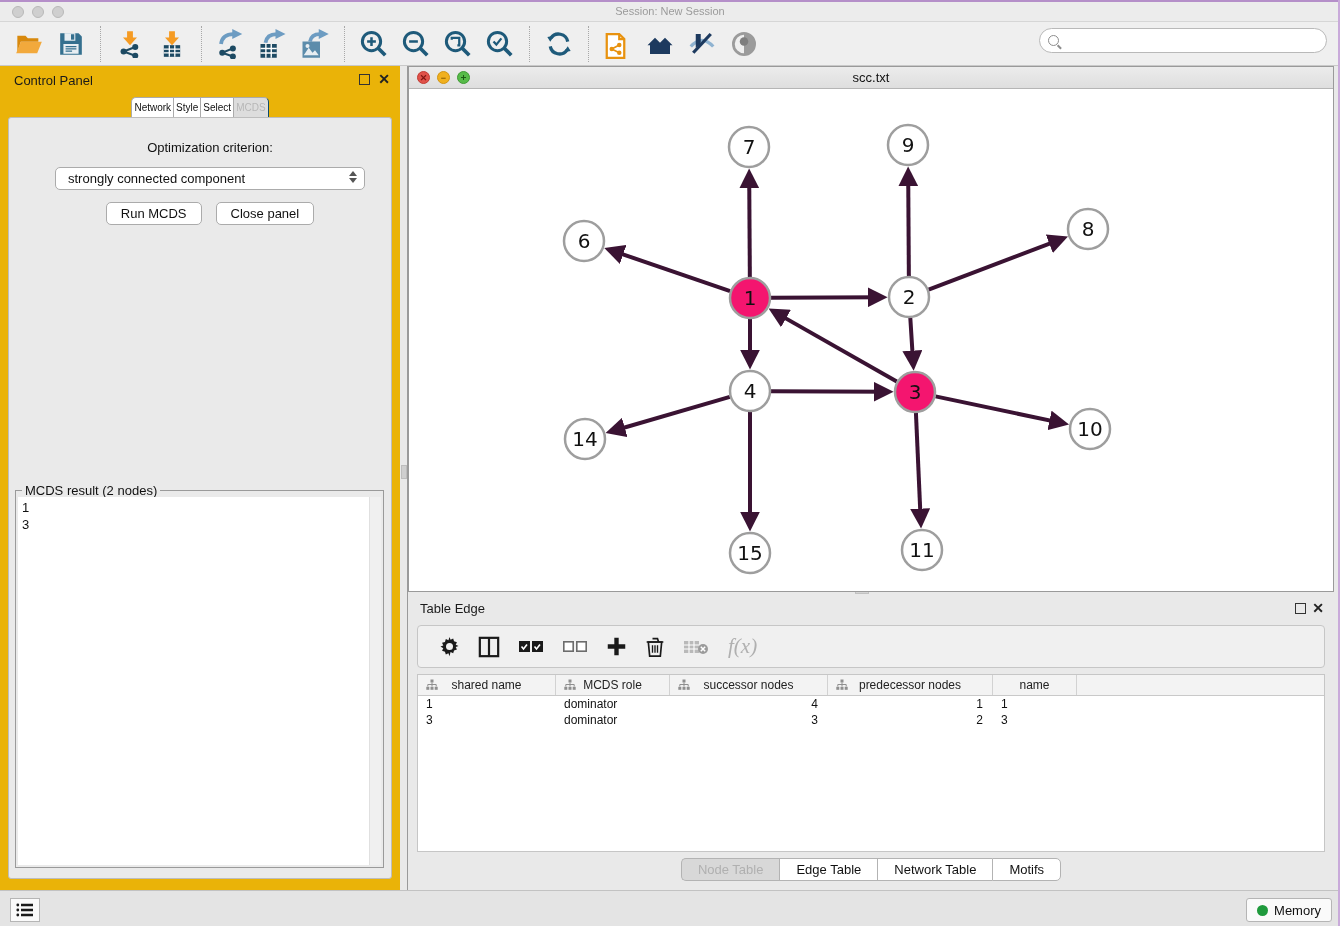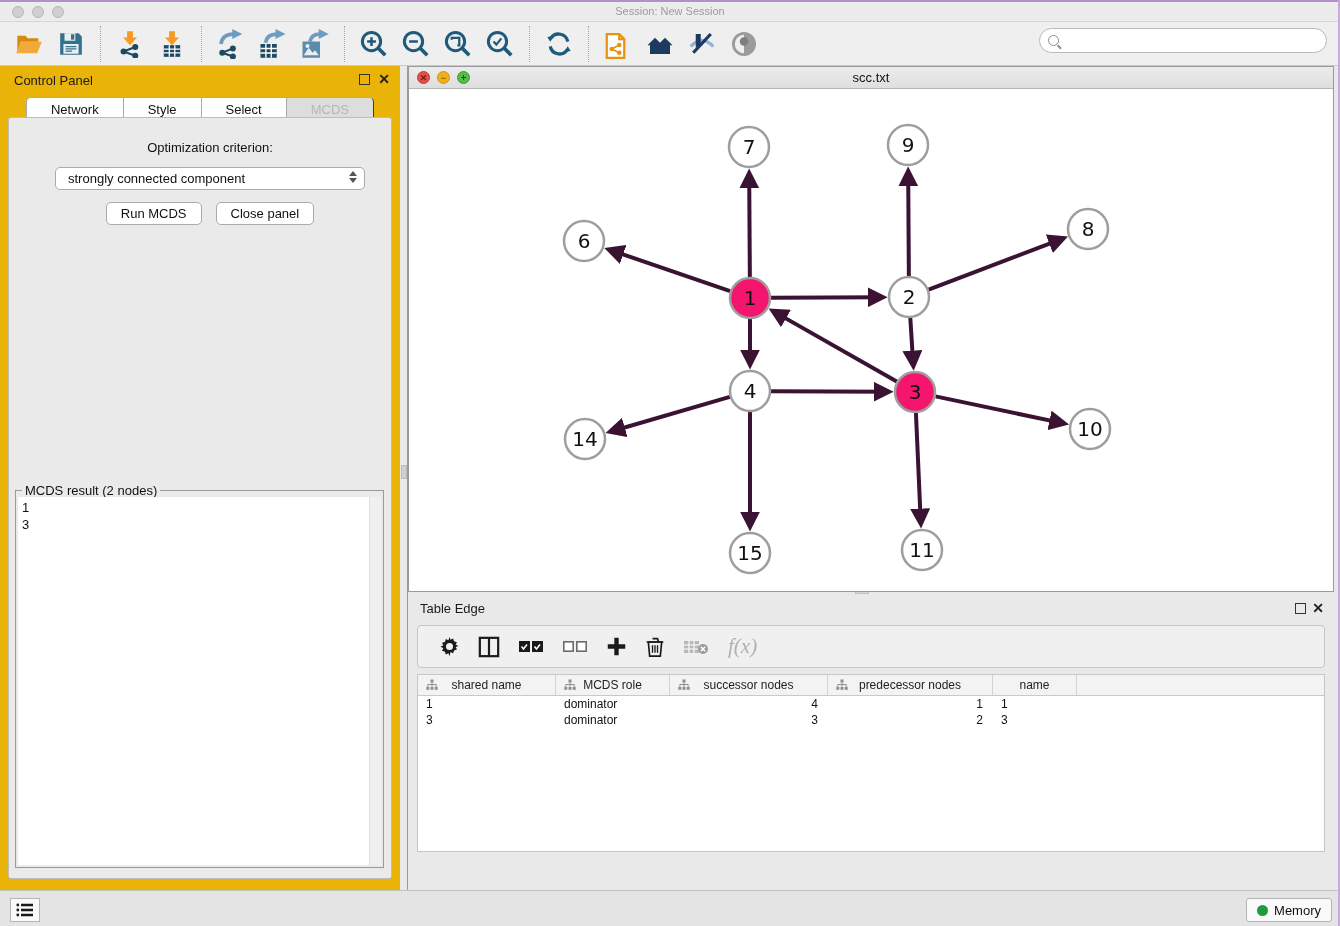--- a/index.html
+++ b/index.html
@@ -27,21 +27,21 @@
   .search-input { border:none; outline:none; flex:1; height:20px; font-size:13px; background:transparent; padding-left:6px; }
 
   
   .control-panel { position:absolute; left:0; top:66px; width:400px; height:824px; background:#eab308; }
   .cp-header { position:relative; height:30px; }
   .cp-title { position:absolute; left:14px; top:7px; font-size:13px; color:#1a1a1a; }
   .float-btn { position:absolute; top:8px; width:11px; height:11px; border:1.6px solid #333; }
   .close-btn { position:absolute; top:6px; font-size:14px; font-weight:bold; color:#222; line-height:14px; }
   .cp-float { right:30px; } .cp-close { right:10px; }
   .cp-tabs { position:absolute; left:0; top:31px; width:100%; display:flex; justify-content:center; }
-  .cp-tab { font-size:13px; padding:4px 24px; background:#fff; border:1px solid #ababab; border-right:none; color:#111; }
+  .cp-tab { font-size:10px; padding:4px 2px; background:#fff; border:1px solid #ababab; border-right:none; color:#111; }
   .cp-tab:first-child { border-top-left-radius:5px; }
   .cp-tab:last-child { border-right:1px solid #0c4a6e; border-top-right-radius:5px; }
   .cp-tab.active { background:#dddddd; color:#b7b7b7; }
   .cp-body { position:absolute; left:8px; top:51px; width:384px; height:762px; border:1px solid #bdbdbd; border-radius:3px; background:#eaeaea;padding-left:20px; }
   .opt-label { margin-top:22px; text-align:center; font-size:13px; color:#111; }
   .criterion { position:relative; margin:12px auto 0; width:310px; height:23px; background:#fff; border:1px solid #ababab; border-radius:5px; font-size:13px; display:flex; align-items:center; padding-left:12px; color:#111; }
   .stepper { position:absolute; right:7px; top:3px; display:flex; flex-direction:column; gap:2px; }
   .tri-up { width:0; height:0; border-left:4px solid transparent; border-right:4px solid transparent; border-bottom:5px solid #555; }
   .tri-dn { width:0; height:0; border-left:4px solid transparent; border-right:4px solid transparent; border-top:5px solid #555; }
   .cp-buttons { display:flex; justify-content:center; gap:14px; margin-top:12px; }
@@ -481,20 +481,26 @@
           </div>
           <div class="trow">
             <div class="td" style="width: 138px; text-align: left;">3</div>
             <div class="td" style="width: 114px; text-align: left;">dominator</div>
             <div class="td" style="width: 158px; text-align: right;">3</div>
             <div class="td" style="width: 165px; text-align: right;">2</div>
             <div class="td" style="width: 84px; text-align: left;">3</div>
           </div>
         </div>
     </div>
+    <div class="tp-tabs">
+        <div class="tp-tab active">Node Table</div>
+        <div class="tp-tab">Edge Table</div>
+        <div class="tp-tab">Network Table</div>
+        <div class="tp-tab">Motifs</div>
+      </div>
   </div>
 
   <div class="statusbar">
     <div class="list-btn">
       <svg width="18" height="14" viewBox="0 0 18 14">
           <circle cx="1.8" cy="2" r="1.4" fill="#1a1a1a"></circle>
           <circle cx="1.8" cy="7" r="1.4" fill="#1a1a1a"></circle>
           <circle cx="1.8" cy="12" r="1.4" fill="#1a1a1a"></circle>
           <path d="M5 2h12M5 7h12M5 12h12" stroke="#1a1a1a" stroke-width="2.4"></path>
         </svg>

